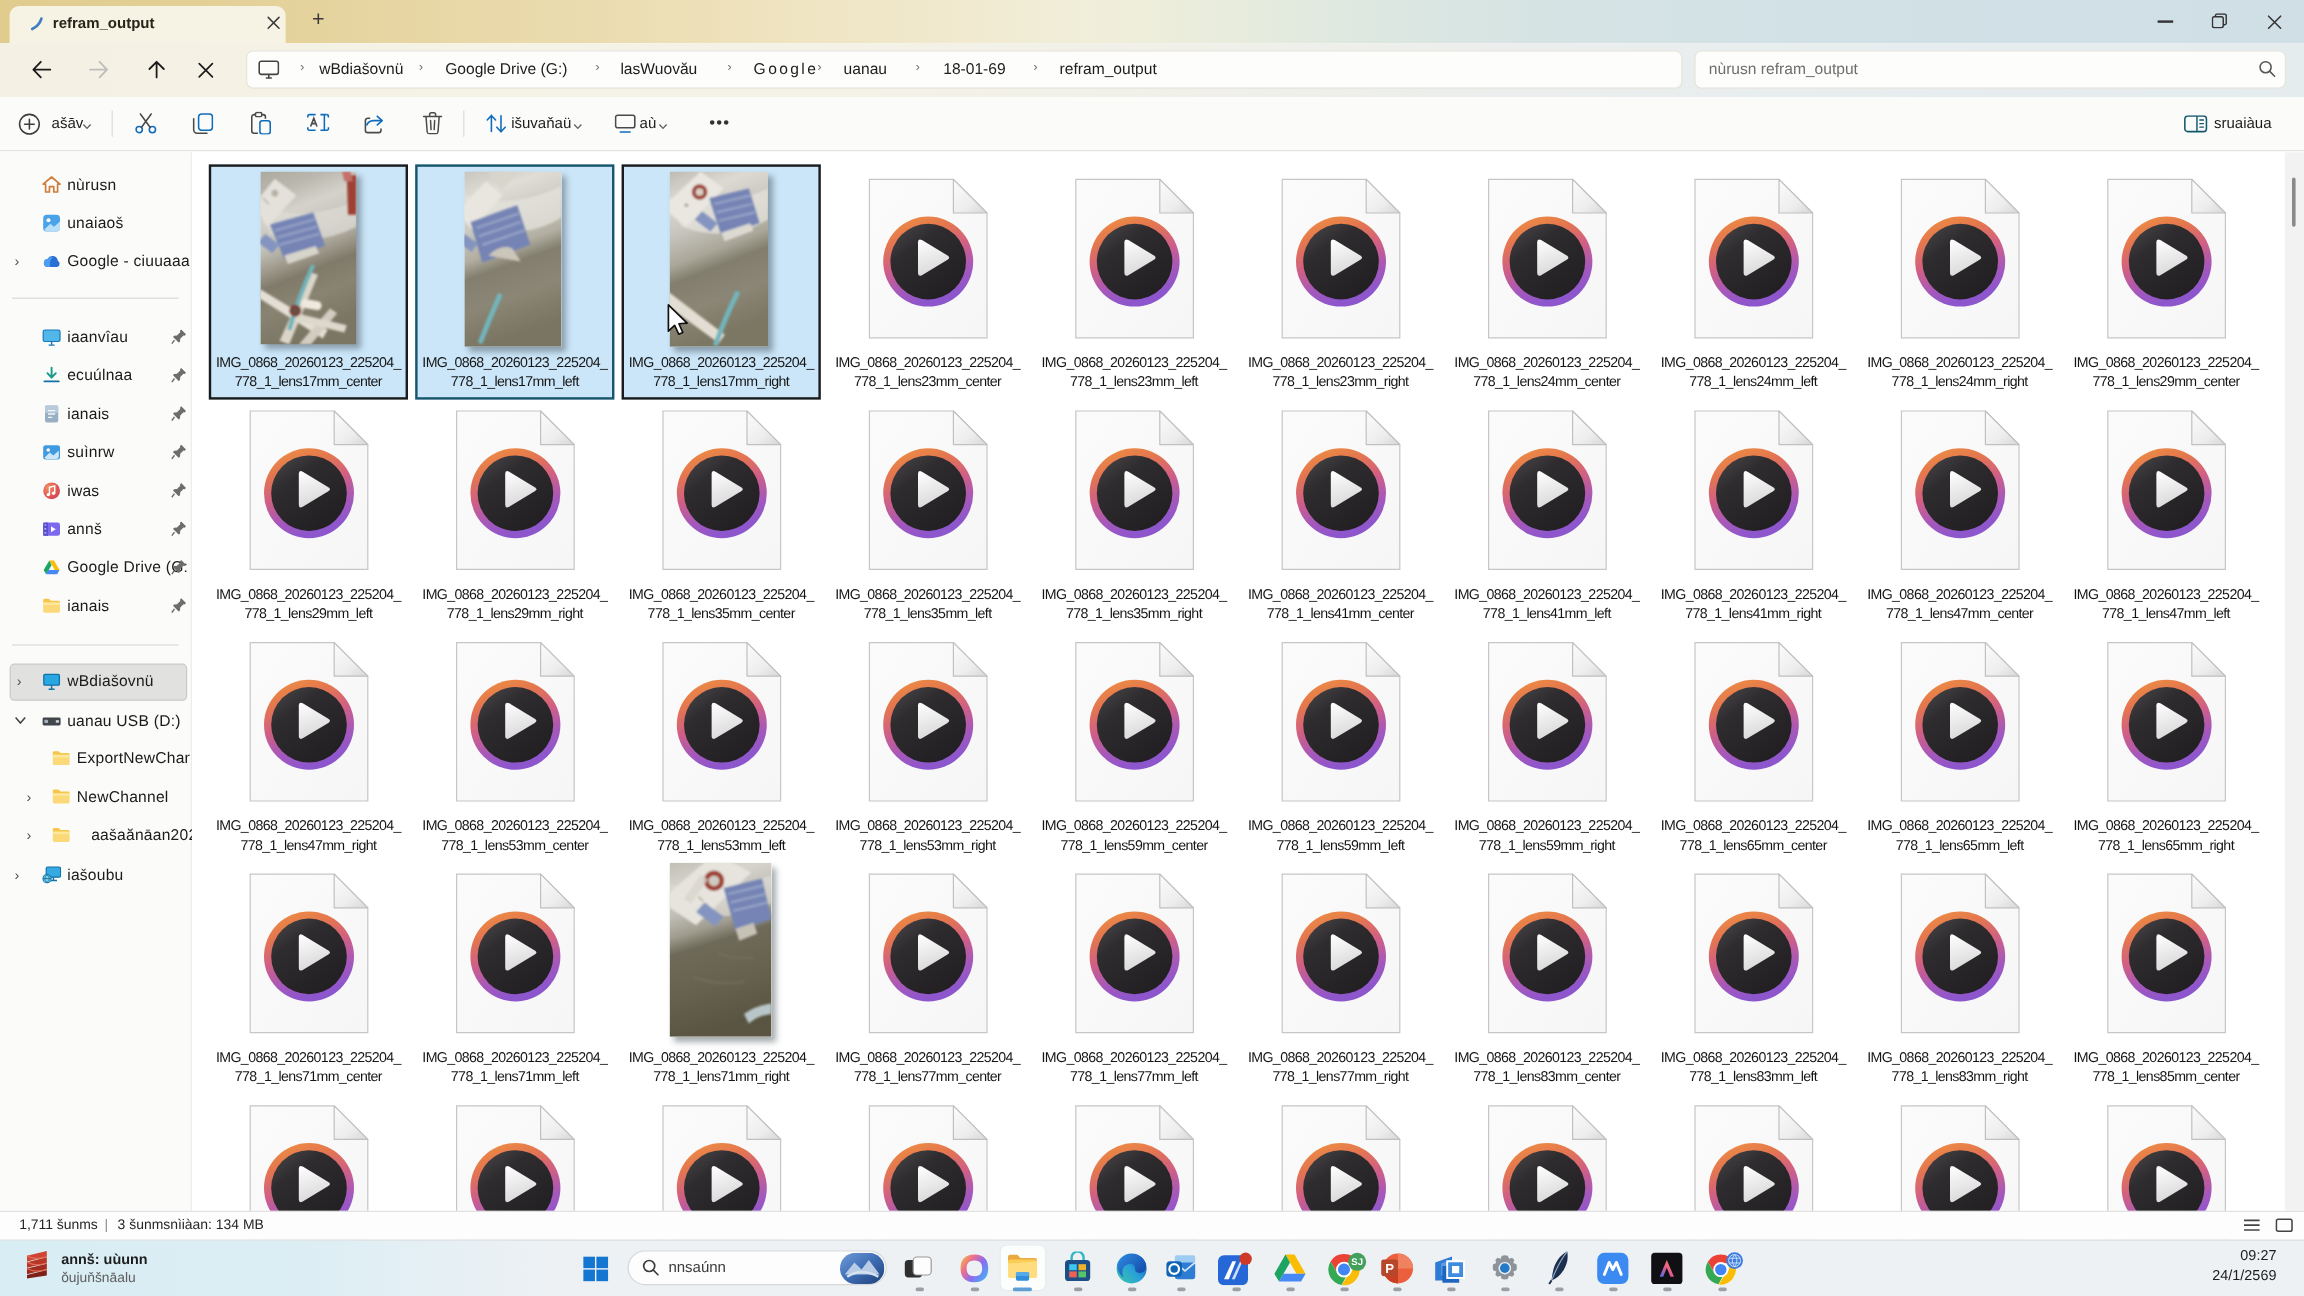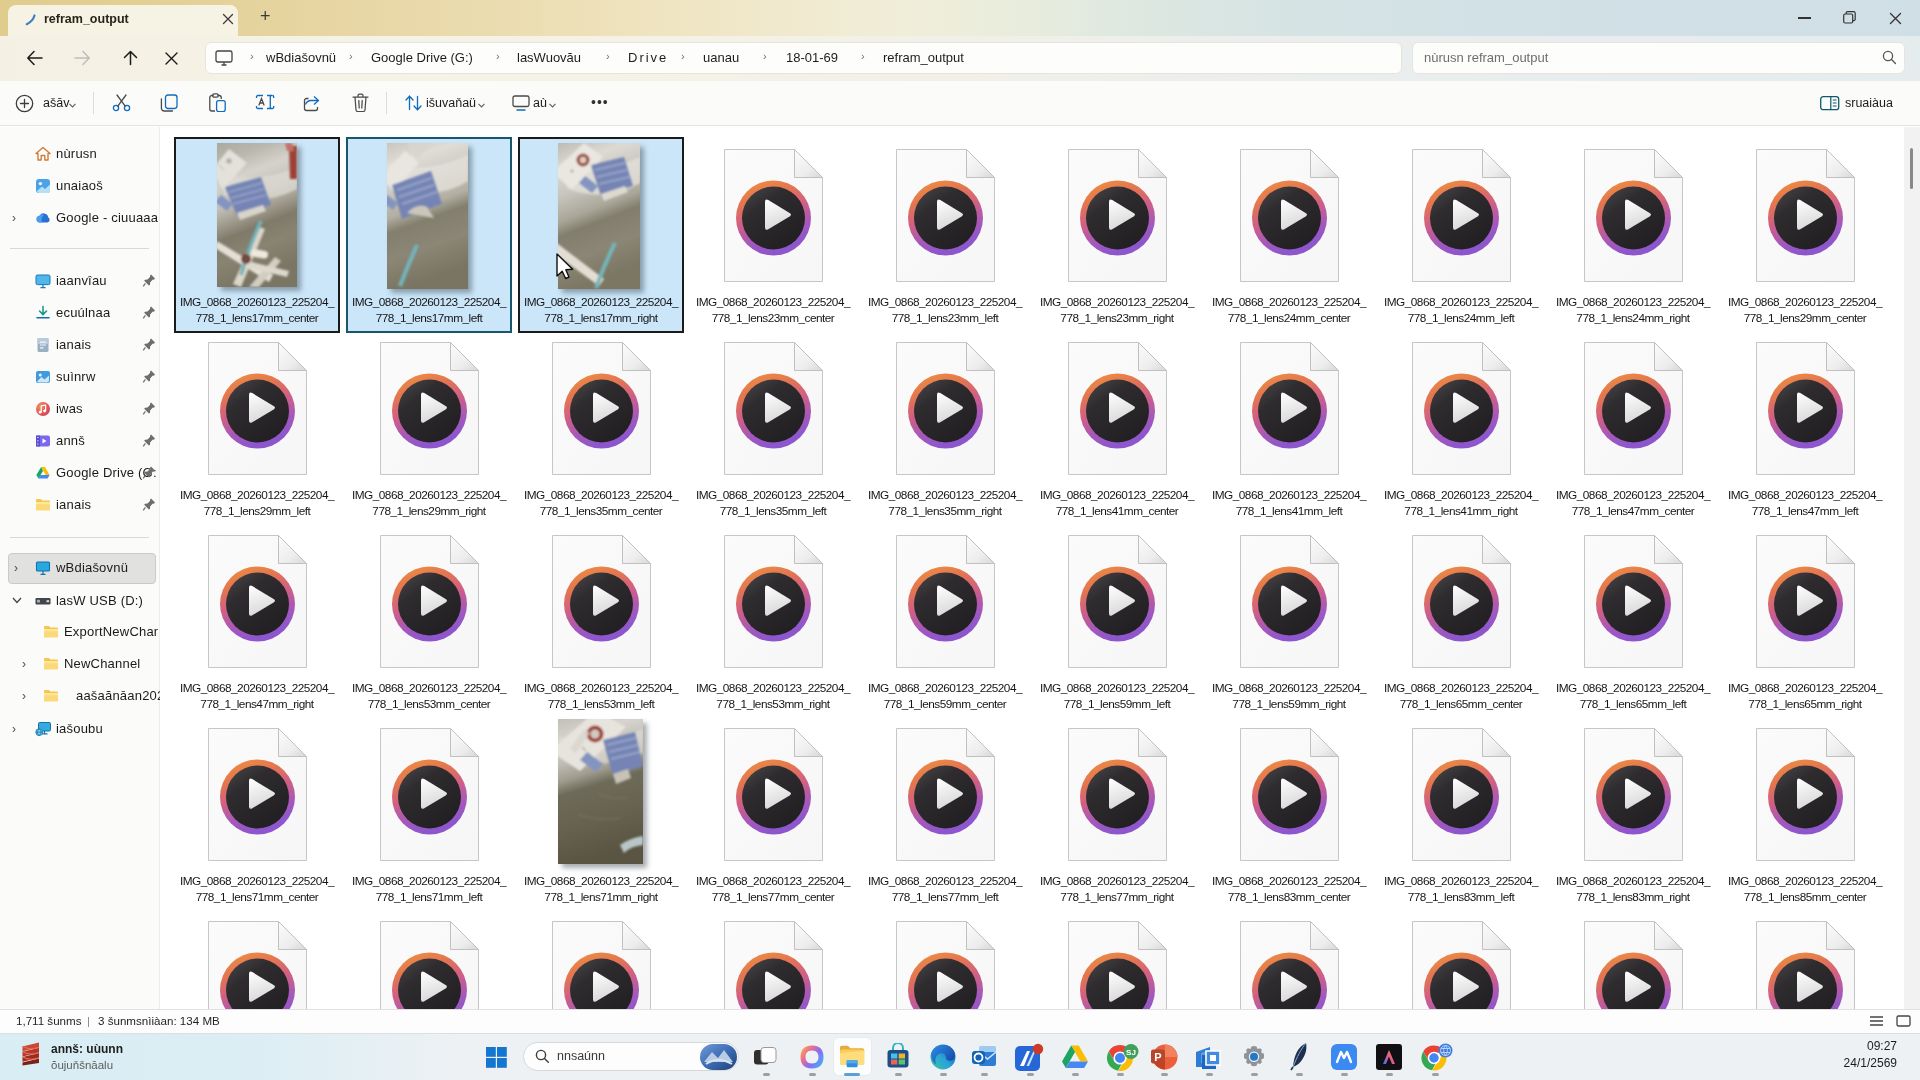--- a/index.html
+++ b/index.html
@@ -135,21 +135,21 @@
 <div class="abs chev" style="left:250px">›</div>
 <div class="abs chev" style="left:349px">›</div>
 <div class="abs chev" style="left:496px">›</div>
 <div class="abs chev" style="left:606px">›</div>
 <div class="abs chev" style="left:681px">›</div>
 <div class="abs chev" style="left:763px">›</div>
 <div class="abs chev" style="left:861px">›</div>
 <div class="abs crumb" style="left:266px">wBdiašovnü</div>
 <div class="abs crumb" style="left:371px">Google Drive (G:)</div>
 <div class="abs crumb" style="left:517px">lasWuovău</div>
-<div class="abs crumb" style="left:628px"><span style="letter-spacing:2px">Drive</span></div>
+<div class="abs crumb" style="left:628px"><span style="letter-spacing:2px">Google</span></div>
 <div class="abs crumb" style="left:703px">uanau</div>
 <div class="abs crumb" style="left:786px">18-01-69</div>
 <div class="abs crumb" style="left:883px">refram_output</div>
 <div class="abs crumb" style="left:1424px;color:#6e6e6e">nùrusn refram_output</div>
 <svg class="abs" style="left:1882px;top:50px" width="15" height="15">
       <circle cx="6" cy="6" r="4.6" fill="none" stroke="#555" stroke-width="1.3"></circle>
       <path d="M9.5 9.5 L13.5 13.5" stroke="#555" stroke-width="1.3" stroke-linecap="round"></path>
     </svg>
 <div id="toolbar" class="abs"></div>
 <svg class="abs" style="left:15px;top:94px" width="19" height="19">
@@ -324,21 +324,21 @@
     </svg>
     <div class="abs sbtext" style="left:56px;top:560px">wBdiašovnü</div>
 <svg class="abs" style="left:12px;top:596px" width="10" height="8">
       <path d="M1 2 L5 6.5 L9 2" stroke="#444" stroke-width="1.3" fill="none"></path>
     </svg>
 <svg class="abs" style="left:35px;top:593px" width="16" height="16">
       <rect x="0.5" y="5" width="15" height="6.5" rx="1.2" fill="#41454c"></rect>
       <rect x="2" y="6.8" width="3" height="2.8" rx="0.6" fill="#a7afba"></rect>
       <rect x="11.5" y="7.2" width="2.6" height="2" fill="#d6dbe2"></rect>
     </svg>
-    <div class="abs sbtext" style="left:56px;top:593px">lasW USB (D:)</div>
+    <div class="abs sbtext" style="left:56px;top:593px">uanau USB (D:)</div>
 <svg class="abs" style="left:43px;top:624px" width="16" height="16">
       <use href="#folder16"></use>
     </svg>
     <div class="abs sbtext" style="max-width:94px;left:64px;top:624px">ExportNewChanel</div>
 <div class="abs sbchev" style="left:22px;top:657px">›</div>
     <svg class="abs" style="left:43px;top:656px" width="16" height="16">
       <use href="#folder16"></use>
     </svg>
     <div class="abs sbtext" style="left:64px;top:656px">NewChannel</div>
 <div class="abs sbchev" style="left:22px;top:689px">›</div>

